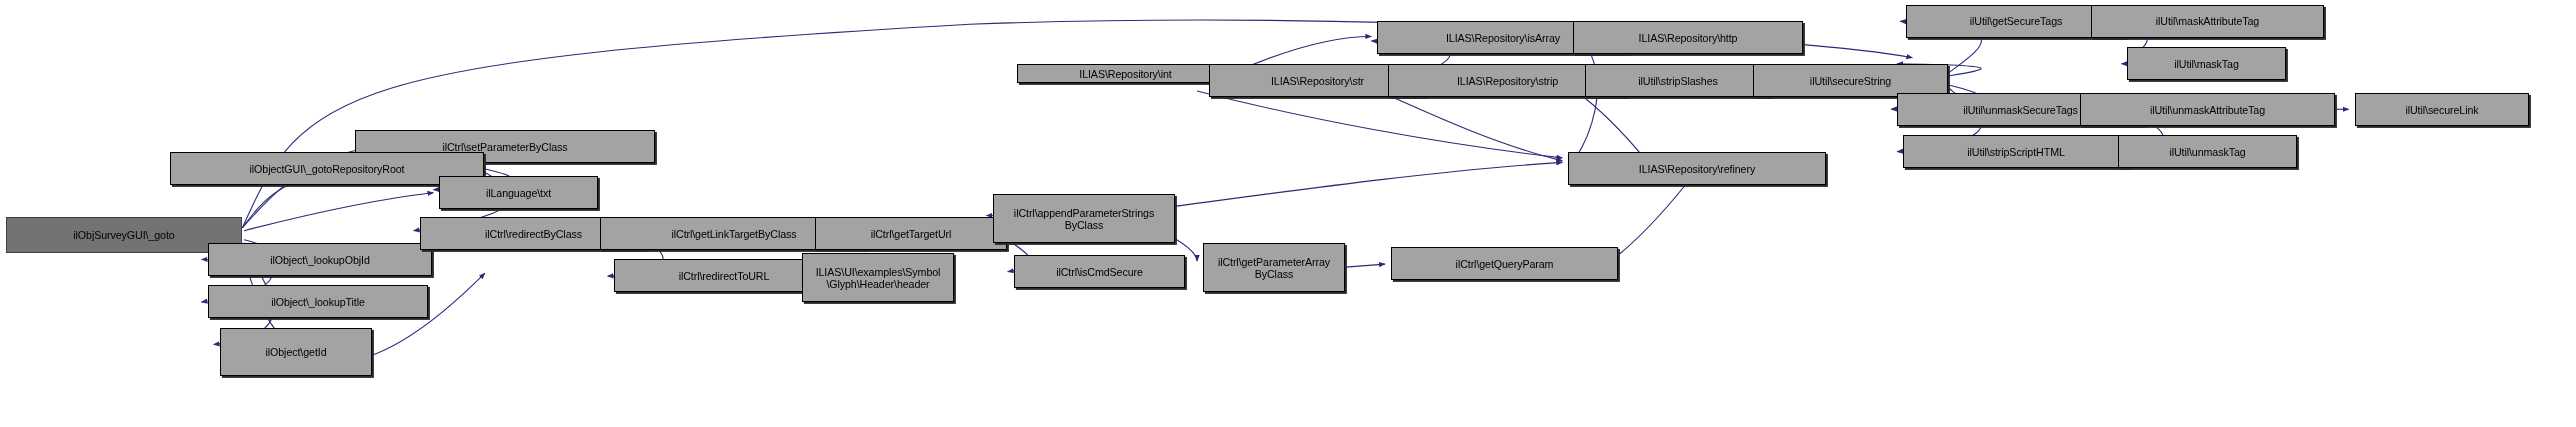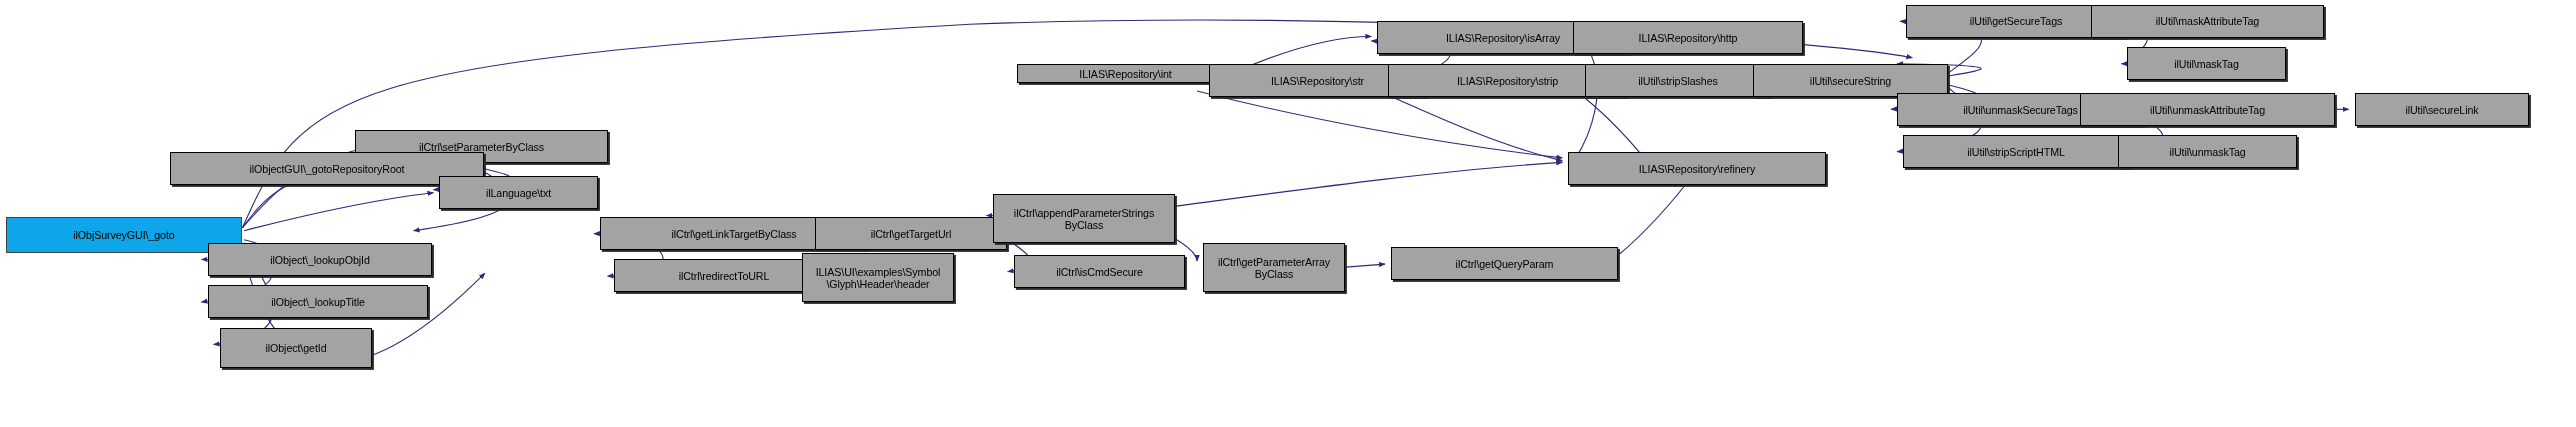--- a/index.html
+++ b/index.html
@@ -40,21 +40,21 @@
     line-height: 12px;
     display: flex;
     align-items: center;
     justify-content: center;
     text-align: center;
     white-space: pre-line;
     letter-spacing: -0.1px;
     cursor: default;
   }
   .node.root {
-    background: #0ea5e9;
+    background: #737373;
     border-color: #404040;
   }
   .node.shadowed {
     box-shadow: 1.9px 1.9px 0 0 #2a2a2a;
   }
 </style>
 </head>
 <body>
 
 <div id="graph-root">
@@ -103,26 +103,27 @@
         <path d="M 1286,58 C 1310,78 1330,92 1252,100" marker-end="url(#arrow)" vector-effect="non-scaling-stroke"></path>
         <path d="M 1406,38 C 1420,28 1430,18 1376,14" marker-end="url(#arrow)" vector-effect="non-scaling-stroke"></path>
         <path d="M 1406,42 L 1400,42" marker-end="url(#arrow)" vector-effect="non-scaling-stroke"></path>
         <path d="M 1415,72 L 1369,72" marker-end="url(#arrow)" vector-effect="non-scaling-stroke"></path>
         <path d="M 1415,78 C 1430,88 1440,96 1394,100" marker-end="url(#arrow)" vector-effect="non-scaling-stroke"></path>
         <path d="M 1541,72 L 1550,72" marker-end="url(#arrow)" vector-effect="non-scaling-stroke"></path>
       </g>
   </svg>
   <div id="node-layer">
       <div class="node root" style="left: 6px; top: 217px; width: 236px; height: 36px;">ilObjSurveyGUI\_goto</div>
-      <div class="node shadowed" style="left: 355px; top: 130px; width: 253px; height: 33px;">ilCtrl\setParameterByClass</div>
+      <div class="node shadowed" style="left: 355px; top: 130px; width: 300px; height: 33px;">ilCtrl\setParameterByClass</div>
       <div class="node shadowed" style="left: 170px; top: 152px; width: 314px; height: 33px;">ilObjectGUI\_gotoRepositoryRoot</div>
       <div class="node shadowed" style="left: 439px; top: 176px; width: 159px; height: 33px;">ilLanguage\txt</div>
       <div class="node shadowed" style="left: 208px; top: 243px; width: 224px; height: 33px;">ilObject\_lookupObjId</div>
       <div class="node shadowed" style="left: 208px; top: 285px; width: 220px; height: 33px;">ilObject\_lookupTitle</div>
-      <div class="node shadowed" style="left: 220px; top: 328px; width: 152px; height: 40px;">ilObject\getId</div>
+      <div class="node shadowed" style="left: 220px; top: 328px; width: 152px; height: 48px;">ilObject\getId</div>
+      <div class="node shadowed" style="left: 420px; top: 217px; width: 227px; height: 33px;">ilCtrl\redirectByClass</div>
       <div class="node shadowed" style="left: 600px; top: 217px; width: 268px; height: 33px;">ilCtrl\getLinkTargetByClass</div>
       <div class="node shadowed" style="left: 614px; top: 259px; width: 220px; height: 33px;">ilCtrl\redirectToURL</div>
       <div class="node shadowed" style="left: 815px; top: 217px; width: 192px; height: 33px;">ilCtrl\getTargetUrl</div>
       <div class="node shadowed" style="left: 802px; top: 253px; width: 152px; height: 49px;">ILIAS\UI\examples\Symbol
 \Glyph\Header\header</div>
       <div class="node shadowed" style="left: 993px; top: 194px; width: 182px; height: 49px;">ilCtrl\appendParameterStrings
 ByClass</div>
       <div class="node shadowed" style="left: 1014px; top: 255px; width: 171px; height: 33px;">ilCtrl\isCmdSecure</div>
       <div class="node shadowed" style="left: 1203px; top: 243px; width: 142px; height: 49px;">ilCtrl\getParameterArray
 ByClass</div>

